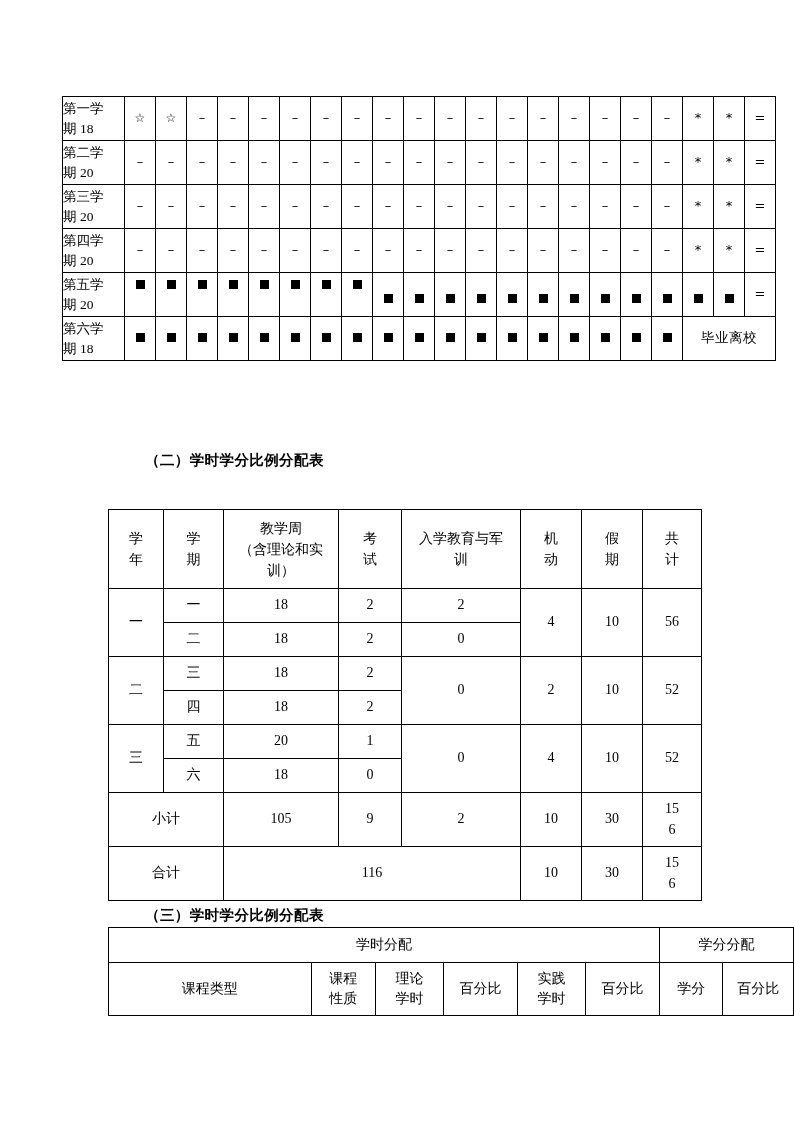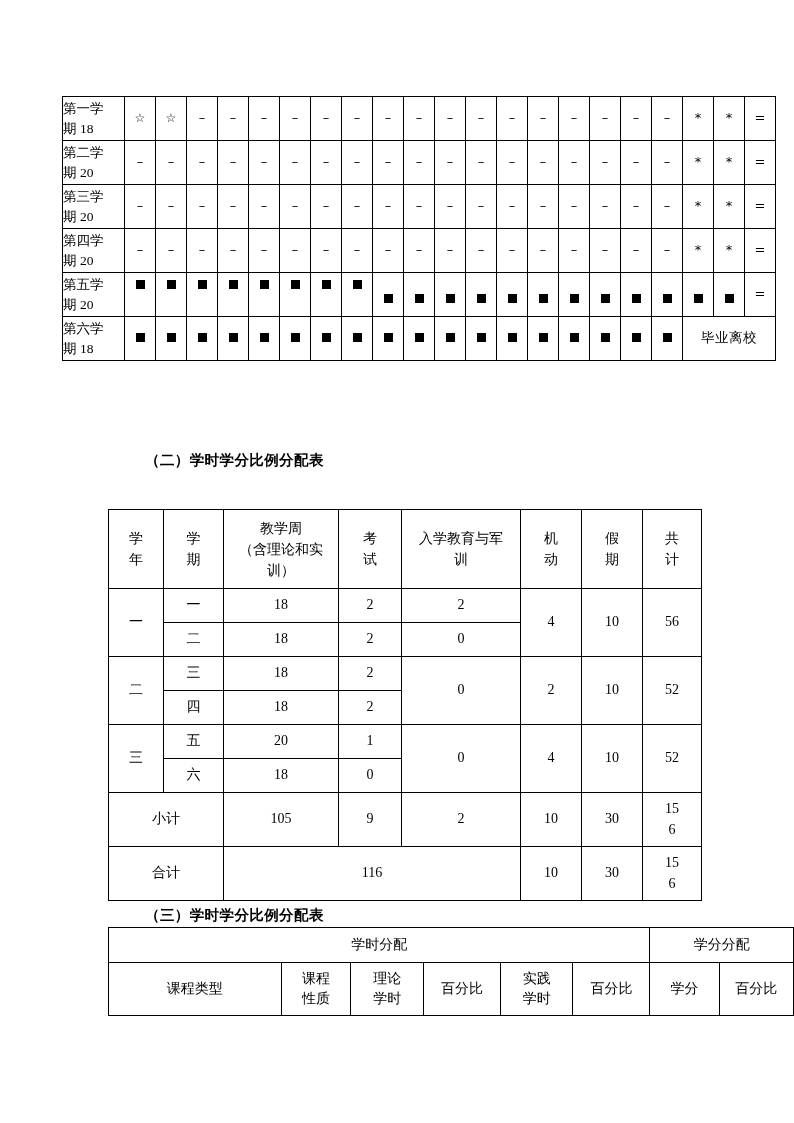--- a/index.html
+++ b/index.html
@@ -77,21 +77,21 @@
   table.wk td.srow{height:49px;}
   .vtxt{display:inline-block;line-height:1.5;}
   .wrapnum{line-height:1.4;}
 
   
   .cr-wrap{position:absolute;left:108px;top:927px;}
   table.cr{border-collapse:collapse;table-layout:fixed;}
   table.cr td{
     border:1px solid #000;
     text-align:center;vertical-align:middle;
-    font-size:14px;padding:2px 15px;line-height:1.45;
+    font-size:14px;padding:2px 8px;line-height:1.45;
   }
   .c-type{width:205px;margin-left:36px;} .c-prop{width:51px;margin-top:34px;}
   .c-theory{width:55px;} .c-pct1{width:62px;}
   .c-prac{width:55px;margin-top:21px;}  .c-pct2{width:62px;}
   .c-cred{width:50px;}  .c-pct3{width:58px;}
   table.cr td.r1{height:30px;}
   table.cr td.r2{height:48px;}
 
   
   .pageno{

